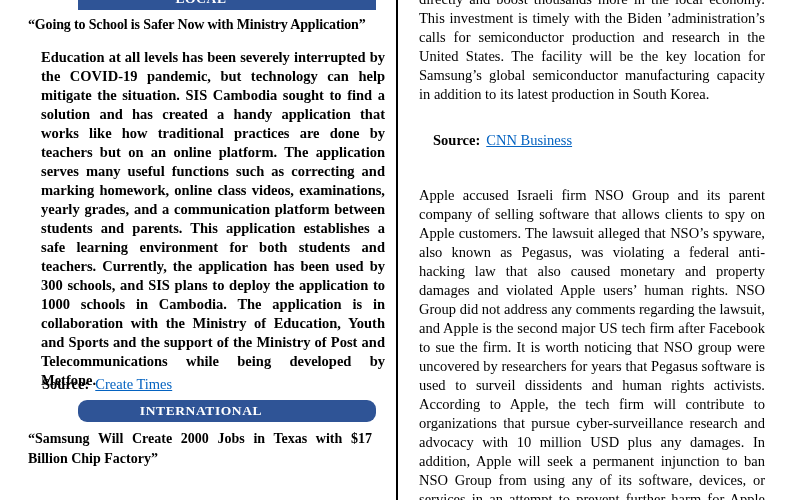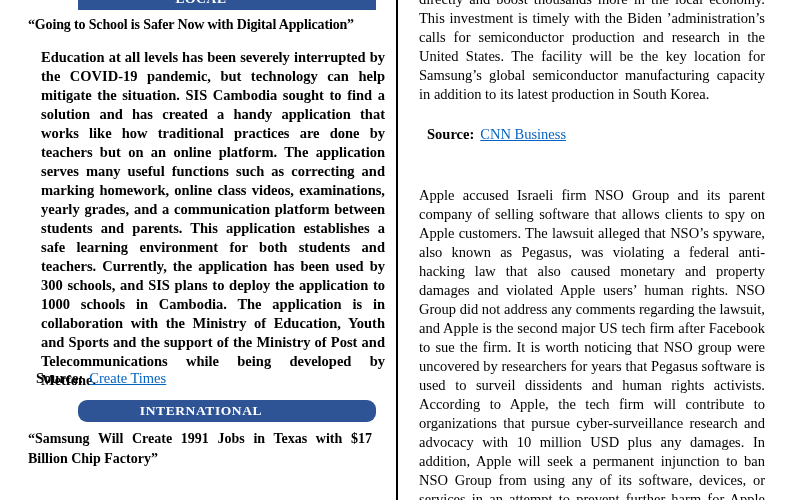--- a/index.html
+++ b/index.html
@@ -32,50 +32,50 @@
 
   .body-text {
     position:absolute; font-size:14.5px; line-height:19px;
     text-align:justify; margin:0;
   }
   .body-school { left:41px; top:48px; width:344px;font-weight:bold; }
   .body-samsung-left { left:28px; top:477px; width:344px; text-align-last:justify; }
   .body-samsung-right { left:419px; top:-10px; width:346px; }
   .body-apple { left:419px; top:186px; width:346px; }
 
-  .source-line { position:absolute; font-size:14.5px; margin:8px; }
+  .source-line { position:absolute; font-size:14.5px; margin:14px; }
   .source-school { left:28px; top:362px; }
   .source-samsung { left:419px; top:118px; }
   .source-label { font-weight:bold; margin-right:6px; }
   a.source-link { color:var(--link_blue,#0563C1); text-decoration:underline; cursor:pointer; }
 </style>
 </head>
 <body>
 
 <div class="page">
 
   <div class="divider"></div>
 
   <div class="banner banner-local">
     <span class="banner-label">LOCAL</span>
   </div>
 
-  <p class="headline headline-school">“Going to School is Safer Now with Digital Application”</p>
+  <p class="headline headline-school">“Going to School is Safer Now with Ministry Application”</p>
 
   <p class="body-text body-school">Education at all levels has been severely interrupted by the COVID-19 pandemic, but technology can help mitigate the situation. SIS Cambodia sought to find a solution and has created a handy application that works like how traditional practices are done by teachers but on an online platform. The application serves many useful functions such as correcting and marking homework, online class videos, examinations, yearly grades, and a communication platform between students and parents. This application establishes a safe learning environment for both students and teachers. Currently, the application has been used by 300 schools, and SIS plans to deploy the application to 1000 schools in Cambodia. The application is in collaboration with the Ministry of Education, Youth and Sports and the support of the Ministry of Post and Telecommunications while being developed by Metfone.</p>
 
   <p class="source-line source-school">
     <span class="source-label">Source:</span><a class="source-link" href="#">Create Times</a>
   </p>
 
   <div class="banner banner-international">
     <span class="banner-label">INTERNATIONAL</span>
   </div>
 
-  <p class="headline headline-samsung">“Samsung Will Create 1991 Jobs in Texas with $17 Billion Chip Factory”</p>
+  <p class="headline headline-samsung">“Samsung Will Create 2000 Jobs in Texas with $17 Billion Chip Factory”</p>
 
 
   <p class="body-text body-samsung-right">directly and boost thousands more in the local economy. This investment is timely with the Biden ’administration’s calls for semiconductor production and research in the United States. The facility will be the key location for Samsung’s global semiconductor manufacturing capacity in addition to its latest production in South Korea.</p>
 
   <p class="source-line source-samsung">
     <span class="source-label">Source:</span><a class="source-link" href="#">CNN Business</a>
   </p>
 
 
   <p class="body-text body-apple">Apple accused Israeli firm NSO Group and its parent company of selling software that allows clients to spy on Apple customers. The lawsuit alleged that NSO’s spyware, also known as Pegasus, was violating a federal anti-hacking law that also caused monetary and property damages and violated Apple users’ human rights. NSO Group did not address any comments regarding the lawsuit, and Apple is the second major US tech firm after Facebook to sue the firm. It is worth noticing that NSO group were uncovered by researchers for years that Pegasus software is used to surveil dissidents and human rights activists. According to Apple, the tech firm will contribute to organizations that pursue cyber-surveillance research and advocacy with 10 million USD plus any damages. In addition, Apple will seek a permanent injunction to ban NSO Group from using any of its software, devices, or services in an attempt to prevent further harm for Apple users.</p>

